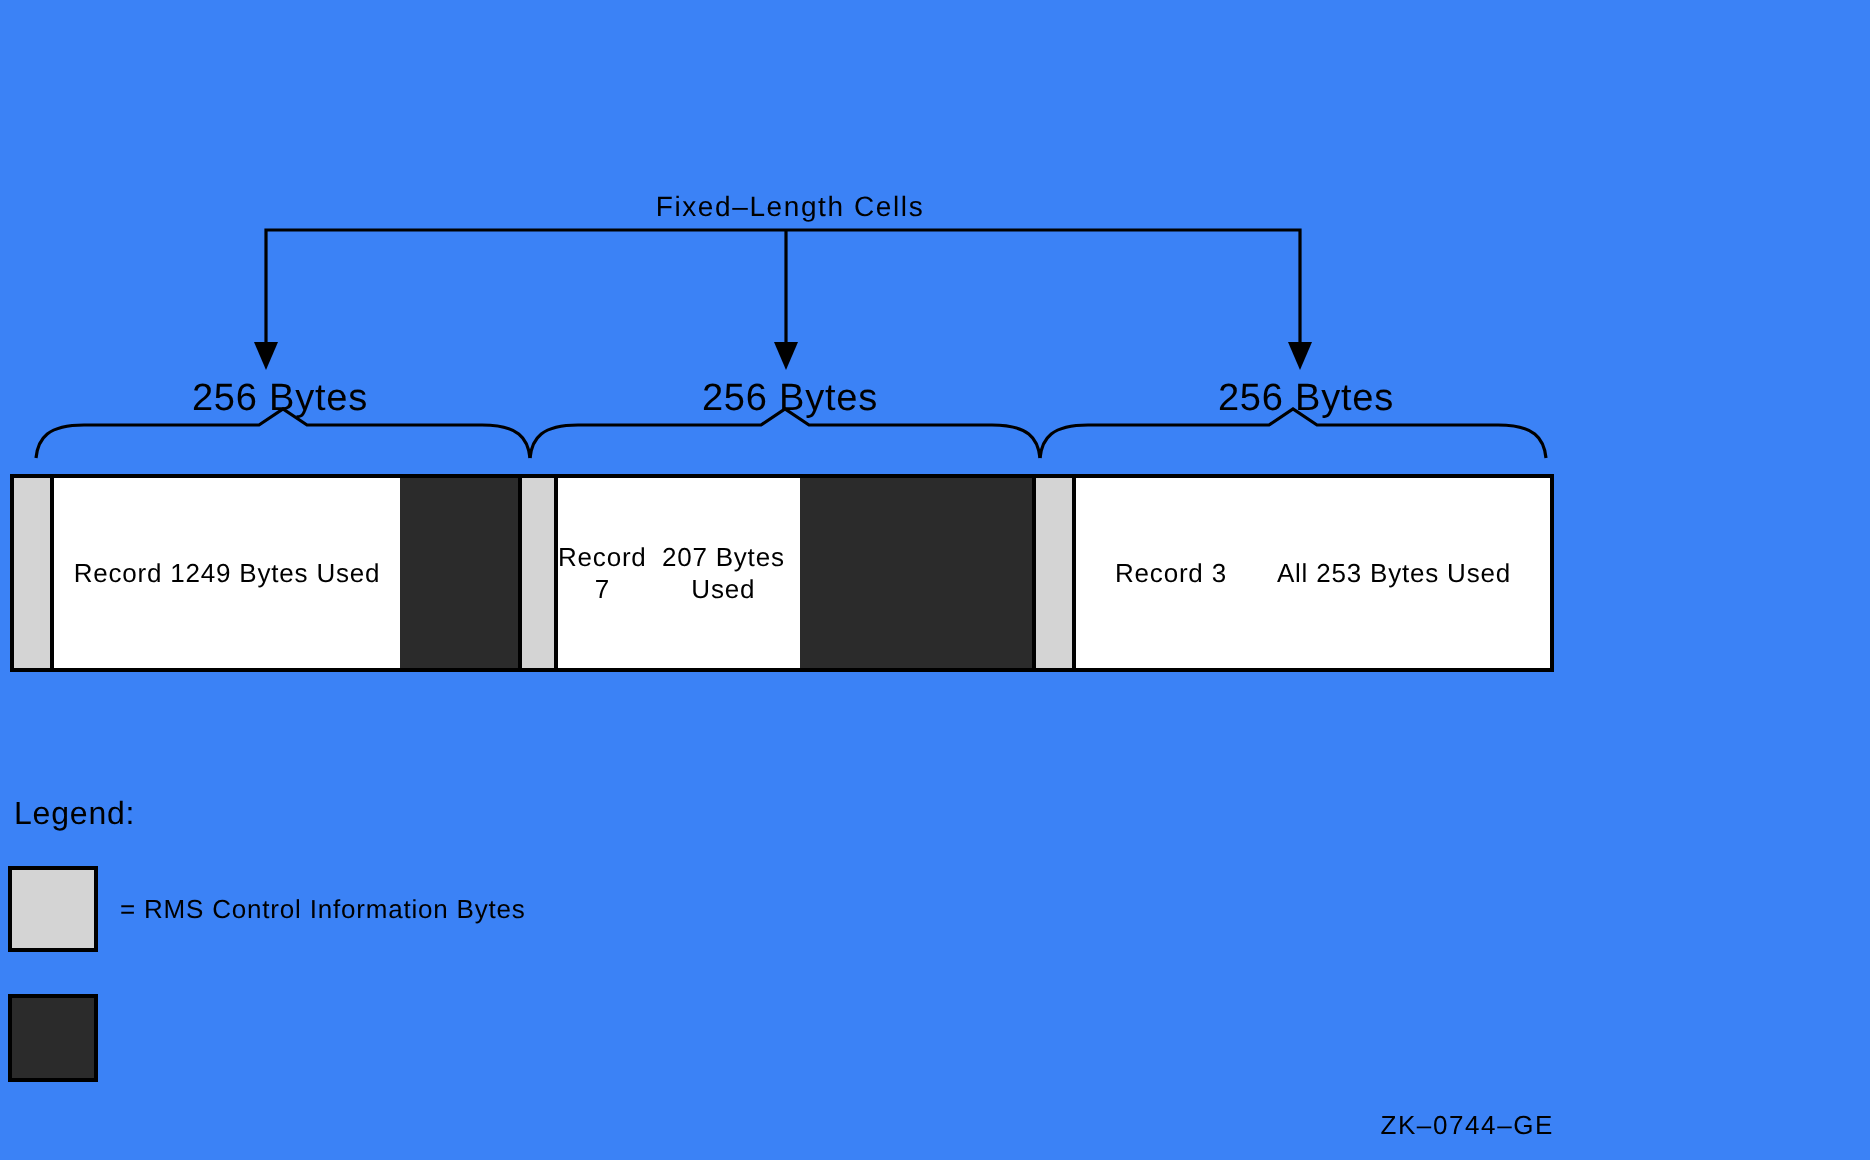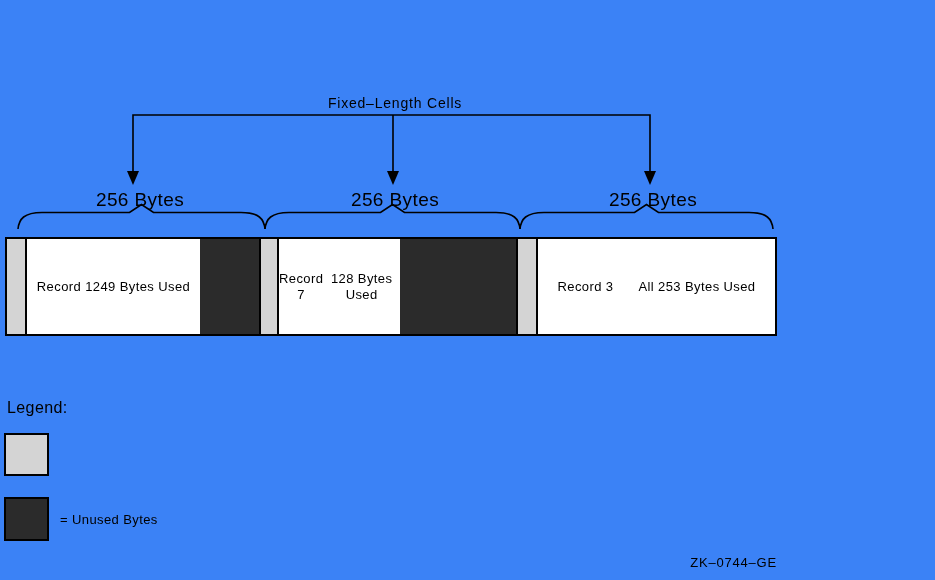--- a/index.html
+++ b/index.html
@@ -79,33 +79,33 @@
     <div class="seg ctrl" style="background: rgb(212, 212, 212);"></div>
     <div class="seg rec rec1">
       <div>Record 1</div>
       <div>249 Bytes Used</div>
     </div>
     <div class="seg unused1" style="background: rgb(43, 43, 43);"></div>
 
     <div class="seg ctrl inner" style="background: rgb(212, 212, 212);"></div>
     <div class="seg rec rec2">
       <div>Record 7</div>
-      <div>128 Bytes Used</div>
+      <div>207 Bytes Used</div>
     </div>
     <div class="seg unused2" style="background: rgb(43, 43, 43);"></div>
 
     <div class="seg ctrl inner third" style="background: rgb(212, 212, 212);"></div>
     <div class="seg rec rec3">
       <div>Record 3</div>
       <div>All 253 Bytes Used</div>
     </div>
   </div>
 
   <div class="legend-heading">Legend:</div>
 
   <div class="swatch s1" style="background: rgb(212, 212, 212);"></div>
+  <div class="legend-label l1">= RMS Control Information Bytes</div>
 
   <div class="swatch s2" style="background: rgb(43, 43, 43);"></div>
-  <div class="legend-label l2">= Unused Bytes</div>
 
   <div class="figure-id">ZK–0744–GE</div>
 
 </div>
 
 </body></html>

